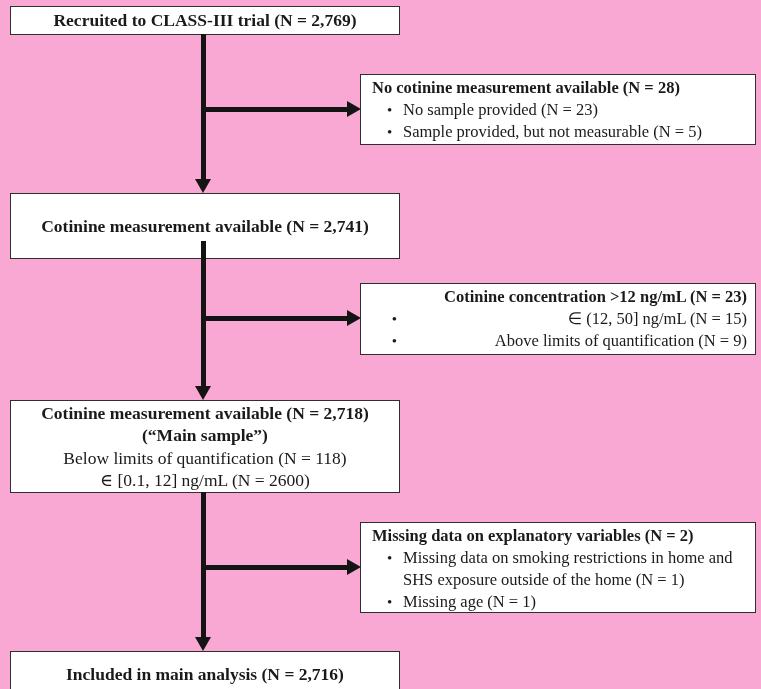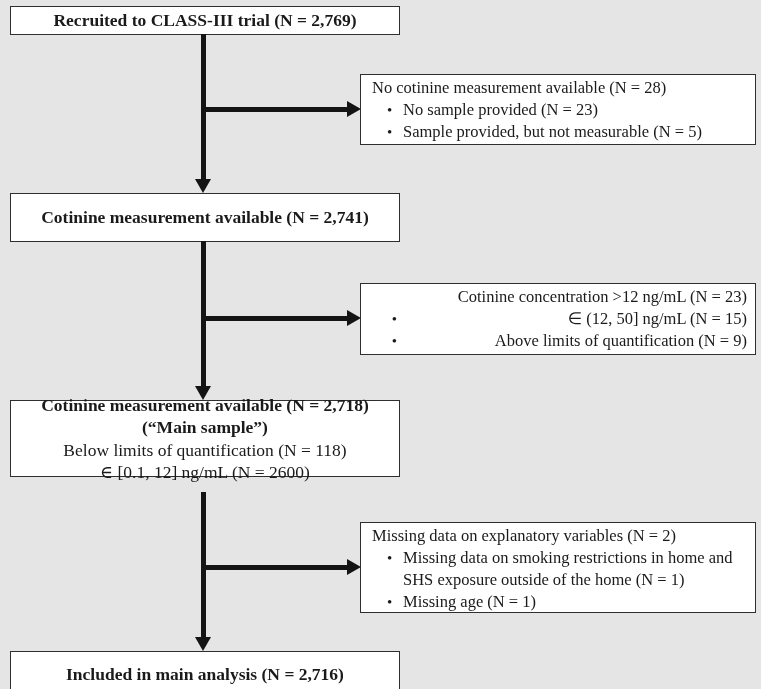--- a/index.html
+++ b/index.html
@@ -4,21 +4,21 @@
 <style>
   * { margin:0; padding:0; box-sizing:border-box; }
   html,body { background:#ffffff; }
   body {
     font-family:"Liberation Serif","DejaVu Serif",serif;
     color:#1a1a1a;
   }
   .canvas {
     position:relative;
     width:761px; height:689px;
-    background:#e5e5e5;
+    background:#f9a8d4;
     overflow:hidden;
     padding-left:14px;
   }
   .fbox {
     position:absolute;
     border:1.5px solid #2f2f2f;
     background:#ffffff;
   }
   .main-box {
     left:10px; width:390px;
@@ -28,21 +28,21 @@
     font-size:17.5px;
     line-height:22.5px;
   }
   .main-box .normal { font-weight:normal; }
   .side-box {
     left:360px; width:396px;
     font-size:16.5px;
     line-height:22px;
     padding:2px 8px 2px 11px;
   }
-  .side-title { font-weight:normal; }
+  .side-title { font-weight:bold; }
   .bullet { display:flex; padding-left:15px; }
   .dot { flex:0 0 10px; width:10px; margin-right:6px; font-size:15px; }
   .btext { flex:1 1 auto;font-family:Liberation Serif, serif; }
   .vline { position:absolute; left:201px; width:5px; background:#141414; }
   .hline { position:absolute; height:5px; background:#141414; }
   .ah-down {
     position:absolute; left:195px; width:0; height:0;
     border-left:8.5px solid transparent;
     border-right:8.5px solid transparent;
     border-top:14px solid #141414;
@@ -74,21 +74,21 @@
     <div class="bullet">
       <span class="dot">•</span>
       <span class="btext">No sample provided (N = 23)</span>
     </div>
     <div class="bullet">
       <span class="dot">•</span>
       <span class="btext">Sample provided, but not measurable (N = 5)</span>
     </div>
   </div>
 
-  <div class="fbox main-box" style="top:193px;height:49px;">
+  <div class="fbox main-box" style="top:193px;height:66px;">
     <div>Cotinine measurement available (N = 2,741)</div>
   </div>
 
   <div class="vline" style="top:241px;height:146px;"></div>
   <div class="ah-down" style="top:386px;"></div>
 
   <div class="hline" style="top:316px;left:203px;width:145px;"></div>
   <div class="ah-right" style="top:310px;"></div>
 
   <div class="fbox side-box" style="top:283px;height:72px;text-align:right;">
@@ -96,21 +96,21 @@
     <div class="bullet">
       <span class="dot">•</span>
       <span class="btext">∈ (12, 50] ng/mL (N = 15)</span>
     </div>
     <div class="bullet">
       <span class="dot">•</span>
       <span class="btext">Above limits of quantification (N = 9)</span>
     </div>
   </div>
 
-  <div class="fbox main-box" style="top:400px;height:77px;">
+  <div class="fbox main-box" style="top:400px;height:93px;">
     <div>Cotinine measurement available (N = 2,718)</div>
     <div>(“Main sample”)</div>
     <div class="normal">Below limits of quantification (N = 118)</div>
     <div class="normal">∈ [0.1, 12] ng/mL (N = 2600)</div>
   </div>
 
   <div class="vline" style="top:492px;height:146px;"></div>
   <div class="ah-down" style="top:637px;"></div>
 
   <div class="hline" style="top:565px;left:203px;width:145px;"></div>

